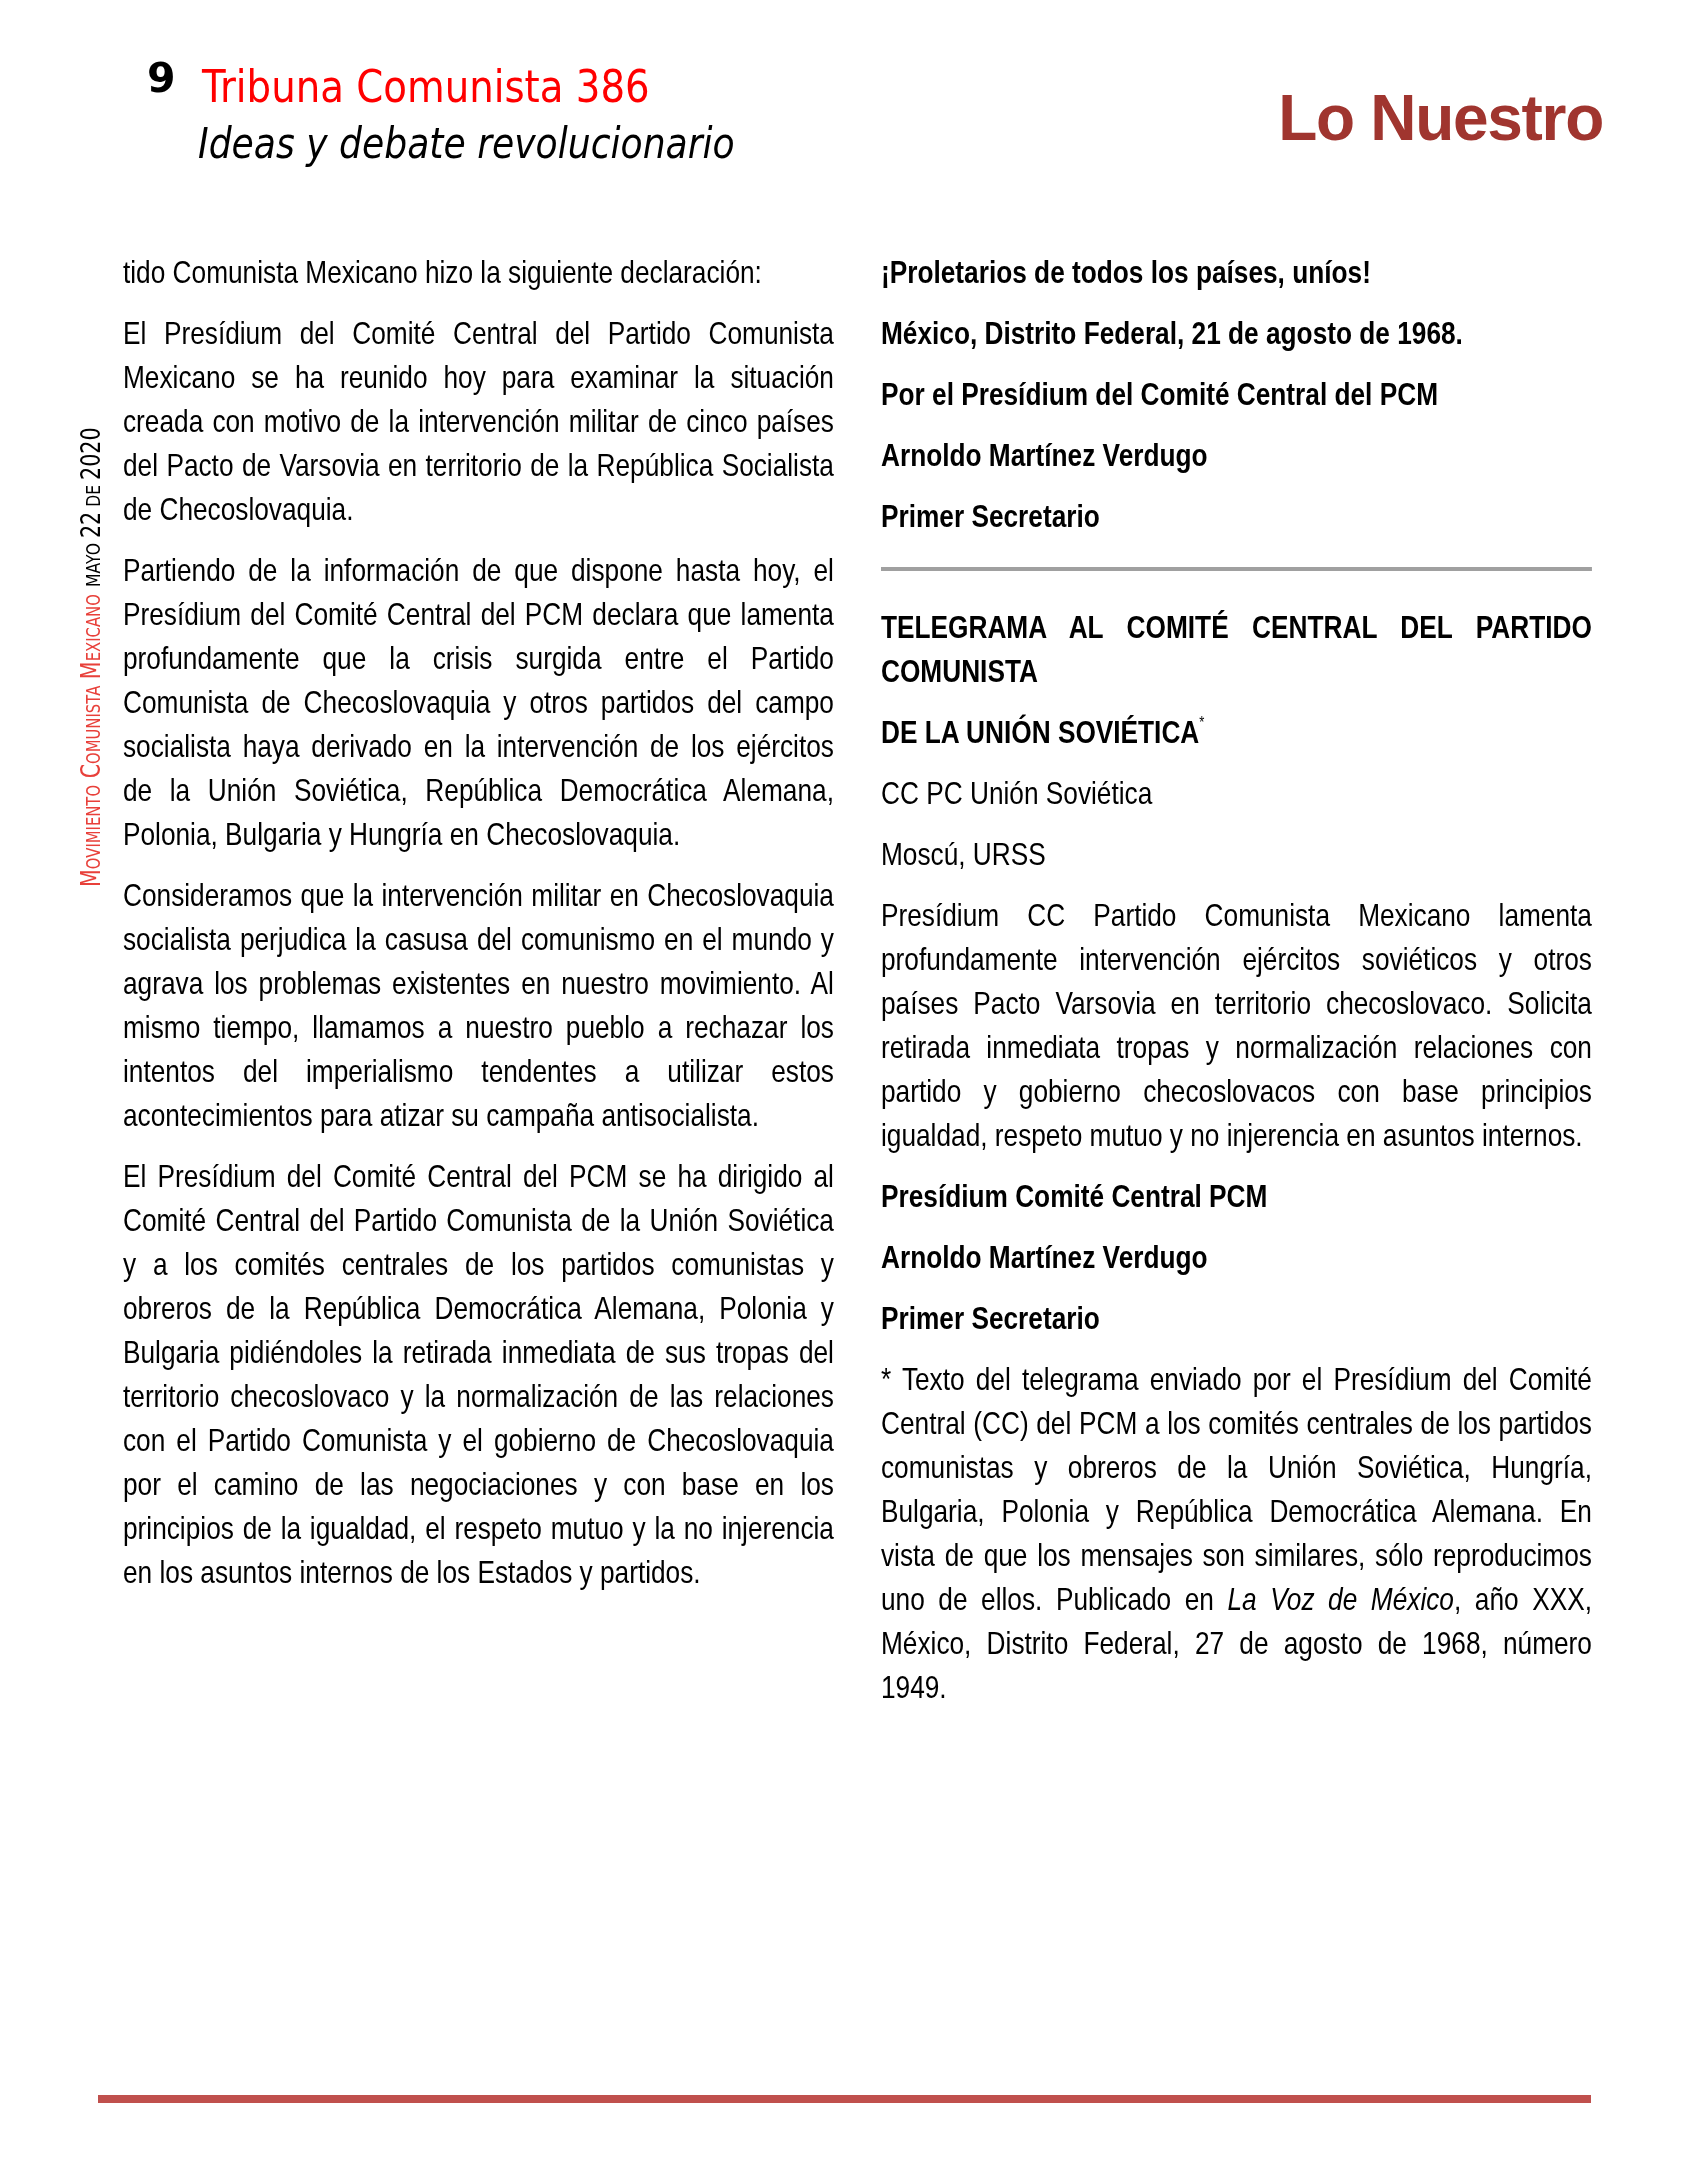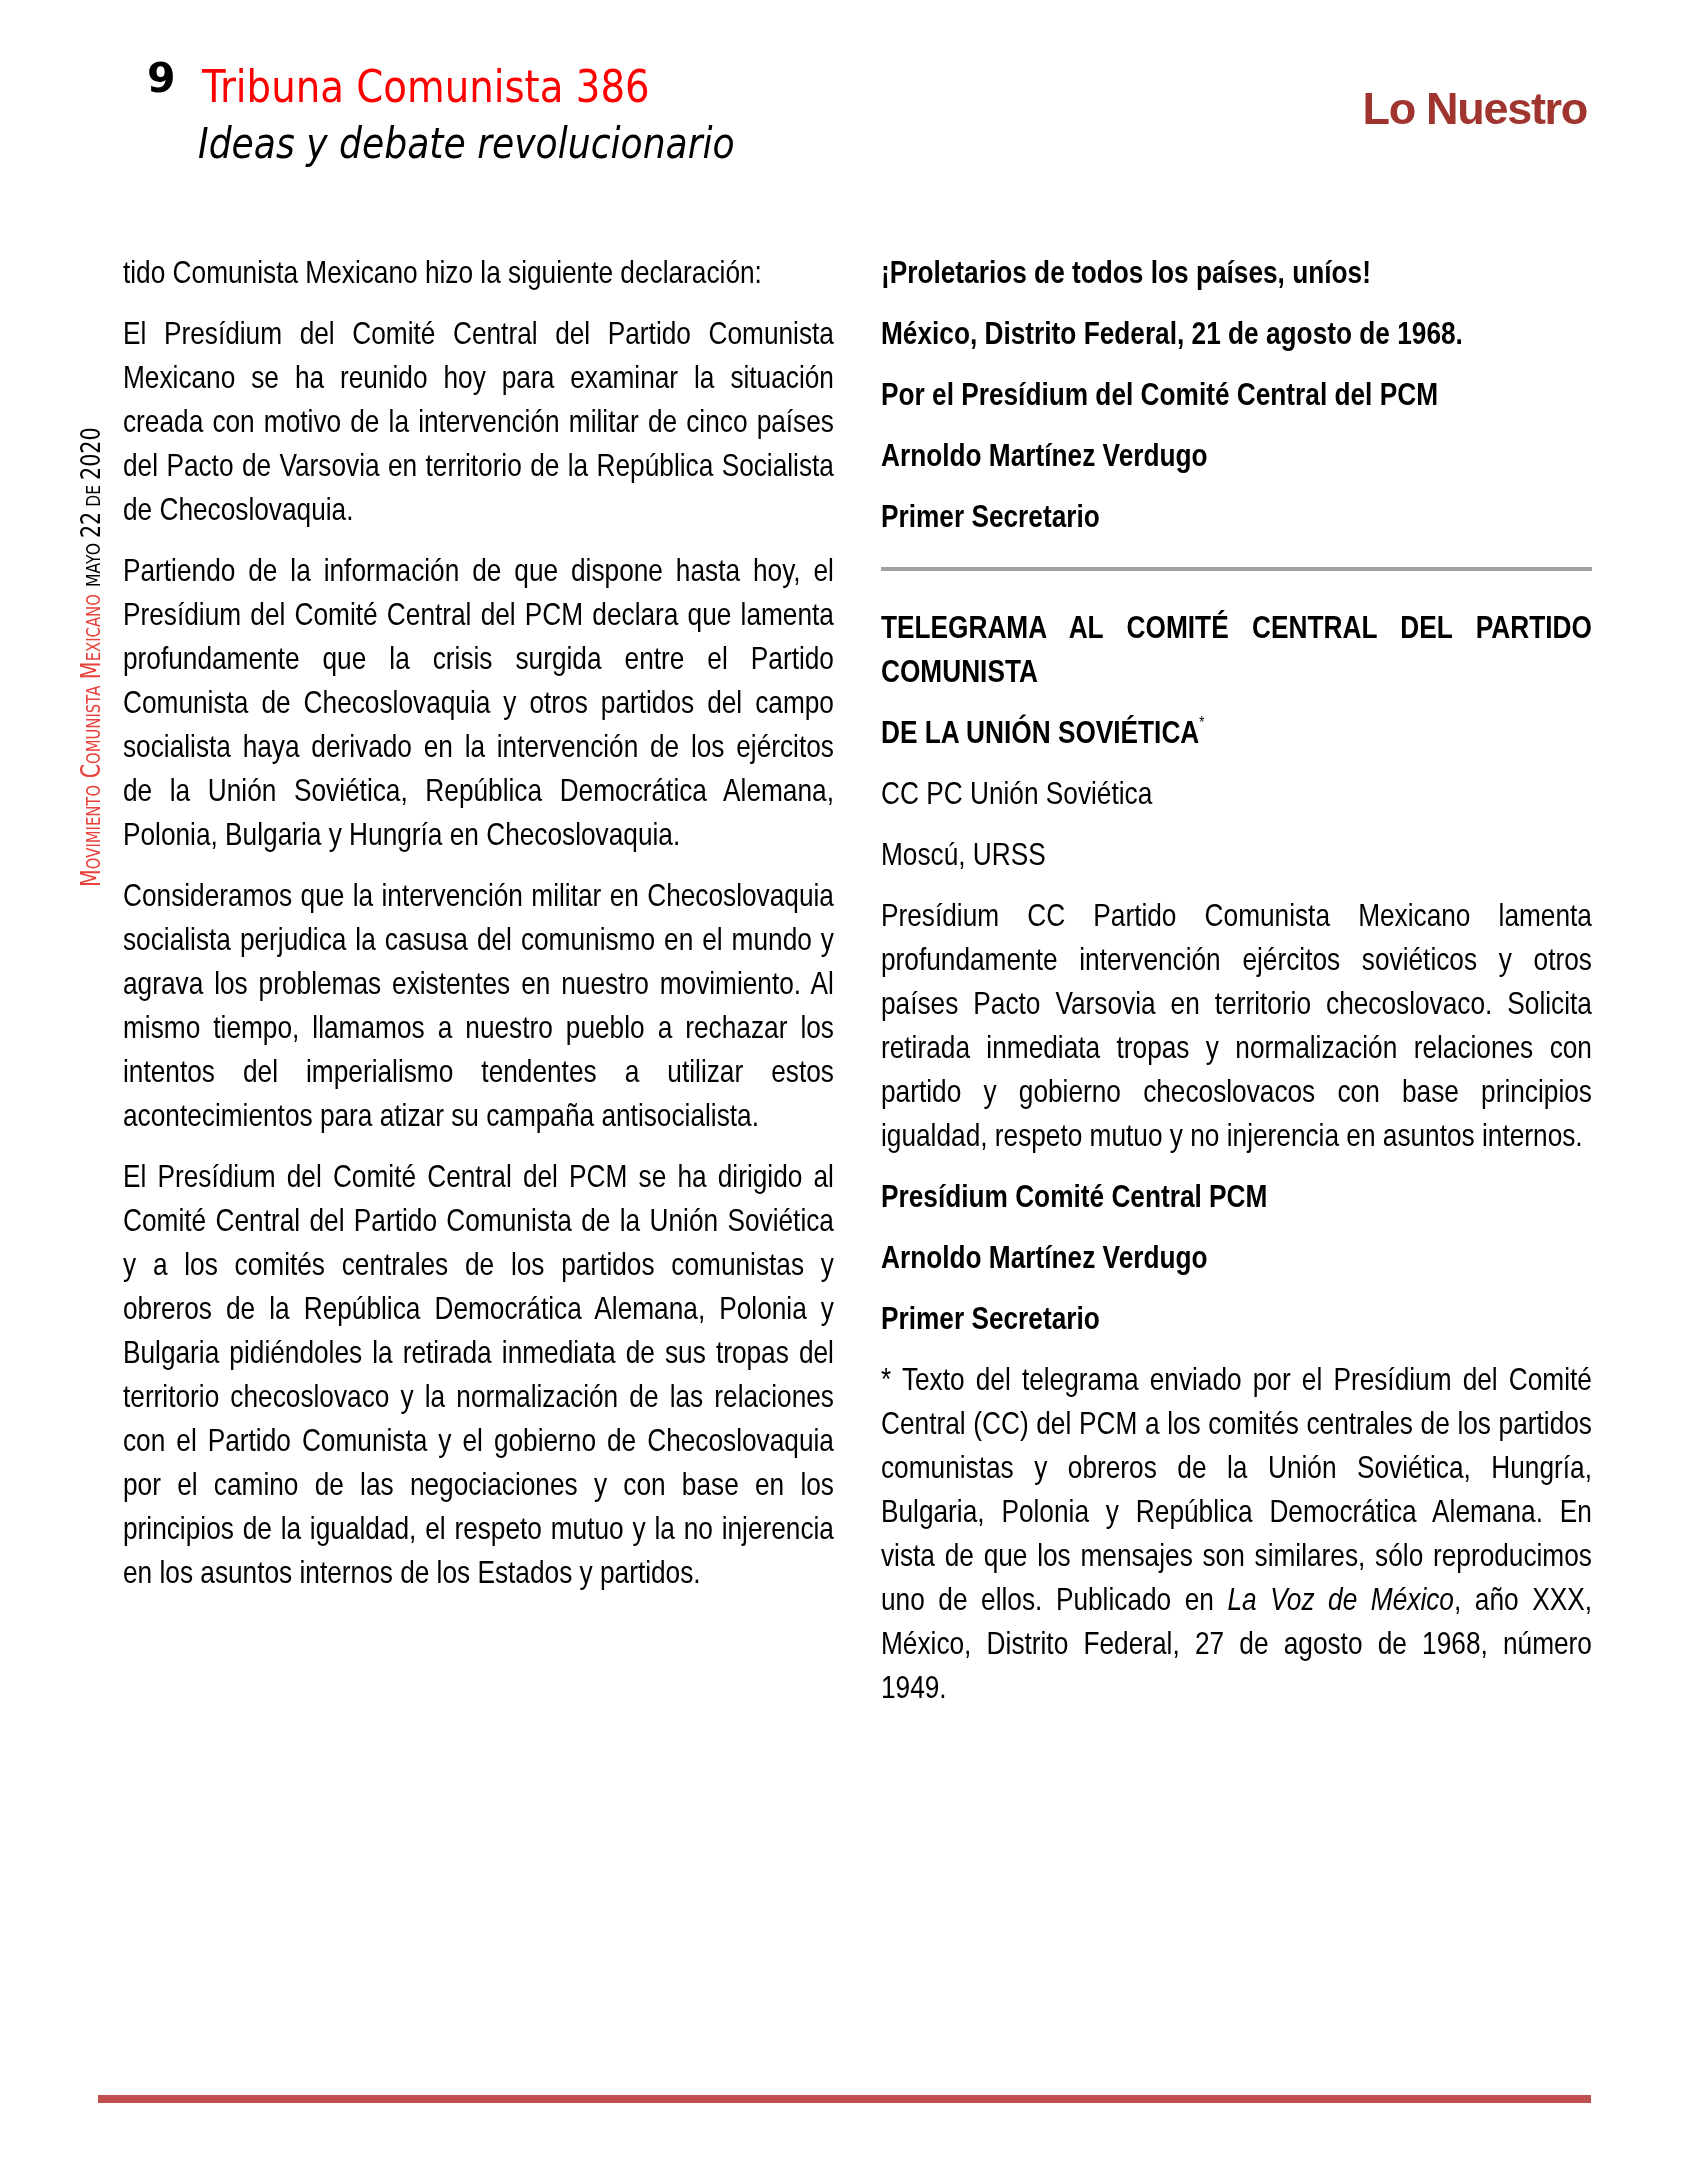--- a/index.html
+++ b/index.html
@@ -1,21 +1,21 @@
 <!DOCTYPE html>
 <html style="font-size:10.6px"><head>
 <meta charset="utf-8">
 <style>
   html, body { margin: 0; padding: 0; background: #ffffff; }
   body { width: 1687px; height: 2183px; position: relative; overflow: hidden; font-family: "Liberation Sans", sans-serif; color: #000; }
 
   .page-num { position: absolute; left: 147px; top: 58px; font-family: "DejaVu Sans", sans-serif; font-weight: bold; font-size: 41px; line-height: 1; color: #000; }
   .mast-title { position: absolute; left: 202px; top: 64px; font-family: "DejaVu Sans", sans-serif; font-size: 45px; line-height: 1; color: #ff0000; transform: scaleX(0.86); transform-origin: left top; white-space: nowrap; }
   .mast-sub { position: absolute; left: 198px; top: 123px; font-family: "DejaVu Sans", sans-serif; font-style: italic; font-size: 42px; line-height: 1; color: #000; transform: scaleX(0.86); transform-origin: left top; white-space: nowrap; }
-  .section-title { position: absolute; right: 100px; top: 86px; font-family: "Liberation Sans", sans-serif; font-weight: bold; font-size: 45px; line-height: 1; color: #a0352f; letter-spacing: -1.3px; white-space: nowrap; }
+  .section-title { position: absolute; right: 84px; top: 86px; font-family: "Liberation Sans", sans-serif; font-weight: bold; font-size: 64px; line-height: 1; color: #a0352f; letter-spacing: -1.3px; white-space: nowrap; }
 
   .side-label { position: absolute; left: 78px; top: 887px; transform: rotate(-90deg); transform-origin: left top; white-space: nowrap; font-family: "DejaVu Sans", sans-serif; line-height: 1; }
   .side-inner { display: inline-block; transform: scaleX(0.78); transform-origin: left center; }
   .side-org { color: #e8403a; font-size: 26.5px; font-variant: small-caps; }
   .side-date { color: #000; font-size: 20px; margin-left: 9.3px; }
   .side-date .big { font-size: 26.5px; }
 
   .col { position: absolute; top: 250px; width: 867px; transform: scaleX(0.82); transform-origin: left top; font-size: 32px; line-height: 44px; text-align: justify; }
   .col-left { left: 123px; }
   .col-right { left: 881px; }

